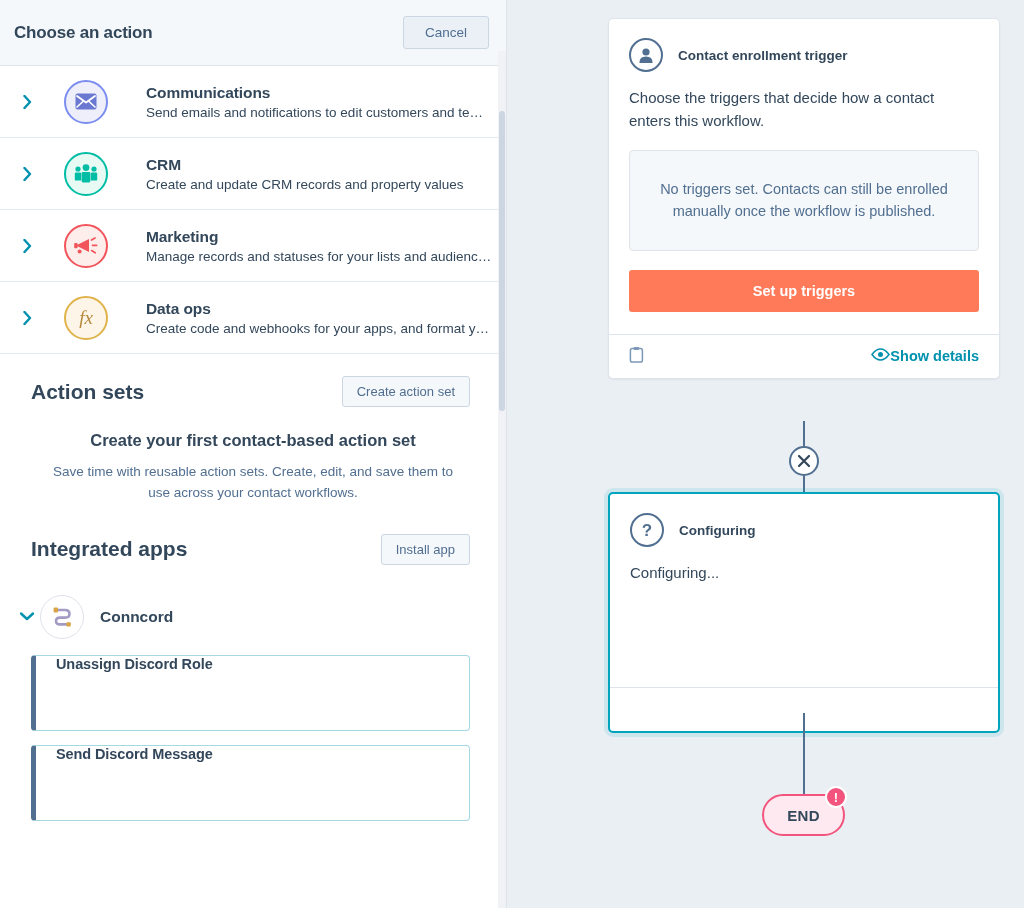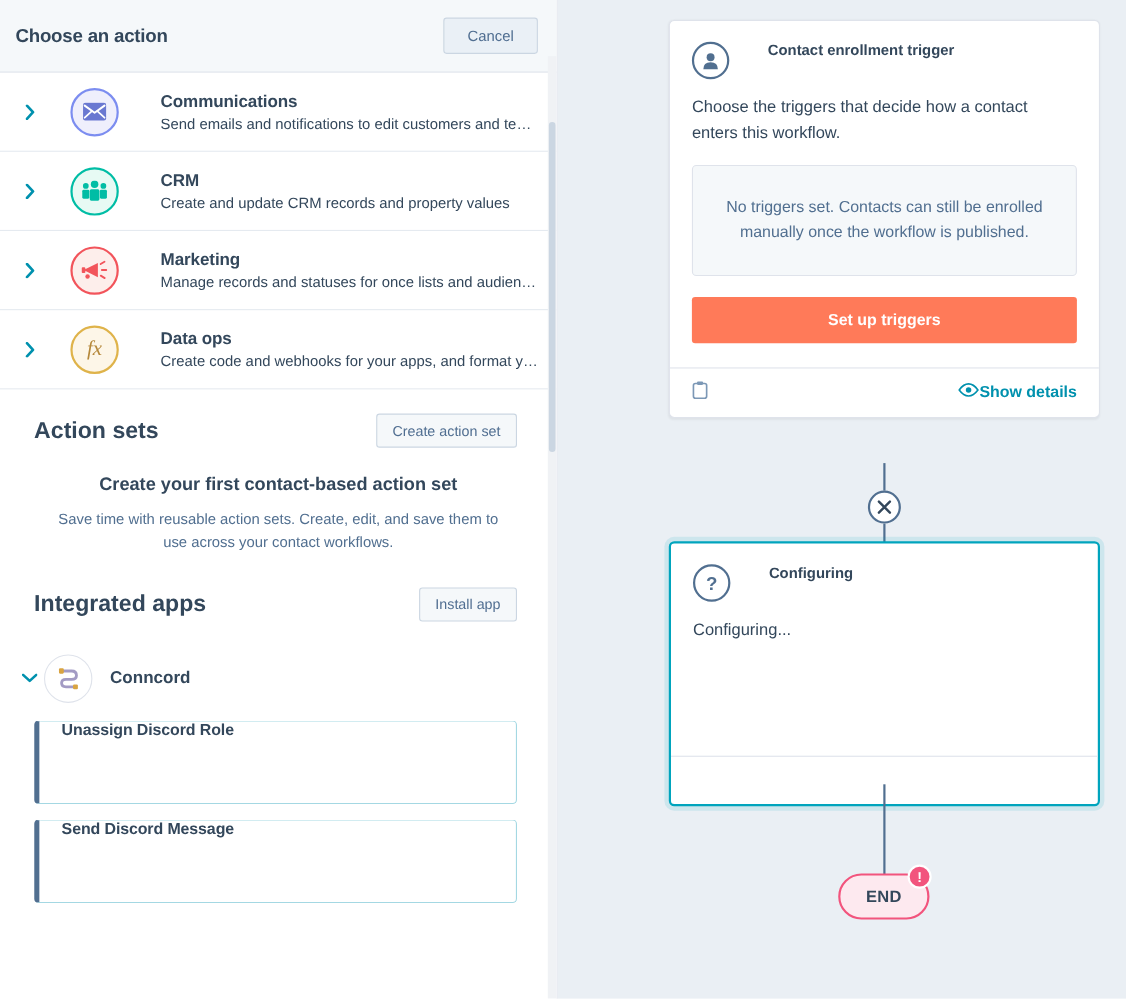--- a/index.html
+++ b/index.html
@@ -156,23 +156,22 @@
 
   .node-card {
     position: absolute;
     background: #ffffff;
     border: 1px solid #dfe3eb;
     border-radius: 5px;
     box-shadow: 0 1px 2px rgba(0,0,0,0.05);
   }
   #trigger-card { left: 101px; top: 18px; width: 392px; }
   .node-head {
-    display: flex; 
+    display: flex; align-items: center;
     padding: 19px 20px 0 20px;
-    gap: 20px;
   }
   .node-avatar {
     width: 34px; height: 34px; border-radius: 50%;
     border: 2px solid #516f90;
     display: flex; align-items: center; justify-content: center;
     margin-right: 15px; flex: 0 0 34px;
     background: #ffffff;
   }
   .node-title { font-size: 13.5px; font-weight: bold; color: #33475b; }
   .node-desc {
@@ -201,21 +200,21 @@
     width: calc(100% - 40px);
     cursor: pointer;
     font-family: "Liberation Sans", sans-serif;
   }
   .node-footer {
     border-top: 1px solid #dfe3eb;
     display: flex; align-items: center; justify-content: space-between;
     padding: 11px 20px;
   }
   .show-details {
-    display: inline-flex; align-items: center; gap: 0;
+    display: inline-flex; gap: 0;
     color: #0091ae; font-size: 14.5px; font-weight: bold;
     cursor: pointer;
   }
 
   .connector {
     position: absolute;
     width: 2px; background: #516f90;
   }
   .x-node {
     position: absolute;
@@ -315,21 +314,21 @@
       <div class="cat-icon mkt">
         <svg width="24" height="21" viewBox="0 0 24 21">
           <path d="M2 10.5 L15 4 L15 17 Z" fill="#f2545b"></path>
           <rect x="0.2" y="8" width="3.4" height="5.2" rx="1" fill="#f2545b"></rect>
           <circle cx="5.6" cy="16.4" r="2" fill="#f2545b"></circle>
           <path d="M17.5 5 L21 3 M18.6 10.4 L22.6 10.4 M17.6 15.6 L21.2 17.8" stroke="#f2545b" stroke-width="1.7" stroke-linecap="round"></path>
         </svg>
       </div>
       <div class="cat-text">
         <div class="cat-name">Marketing</div>
-        <div class="cat-desc">Manage records and statuses for once lists and audienc…</div>
+        <div class="cat-desc">Manage records and statuses for your lists and audienc…</div>
       </div>
     </div>
 
     <div class="category-row">
       <div class="chev">
         <svg width="9" height="14" viewBox="0 0 9 14">
             <path d="M1.5 1 L7 7 L1.5 13" stroke="#0091ae" stroke-width="2.4" fill="none" stroke-linecap="round" stroke-linejoin="round"></path>
           </svg>
       </div>
       <div class="cat-icon ops">

